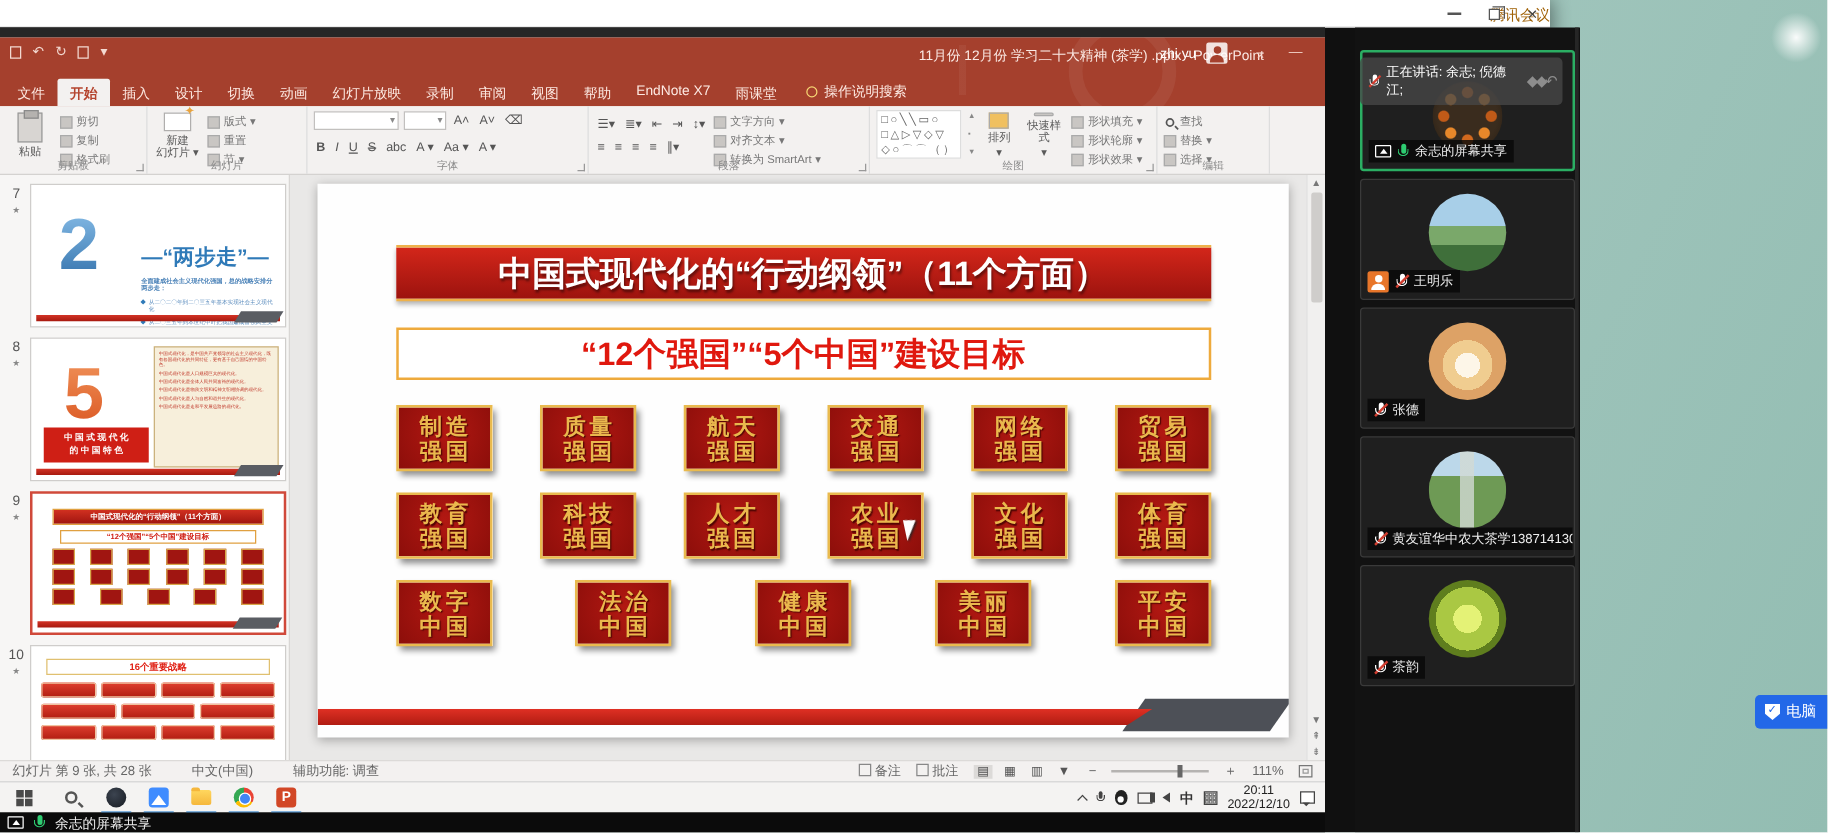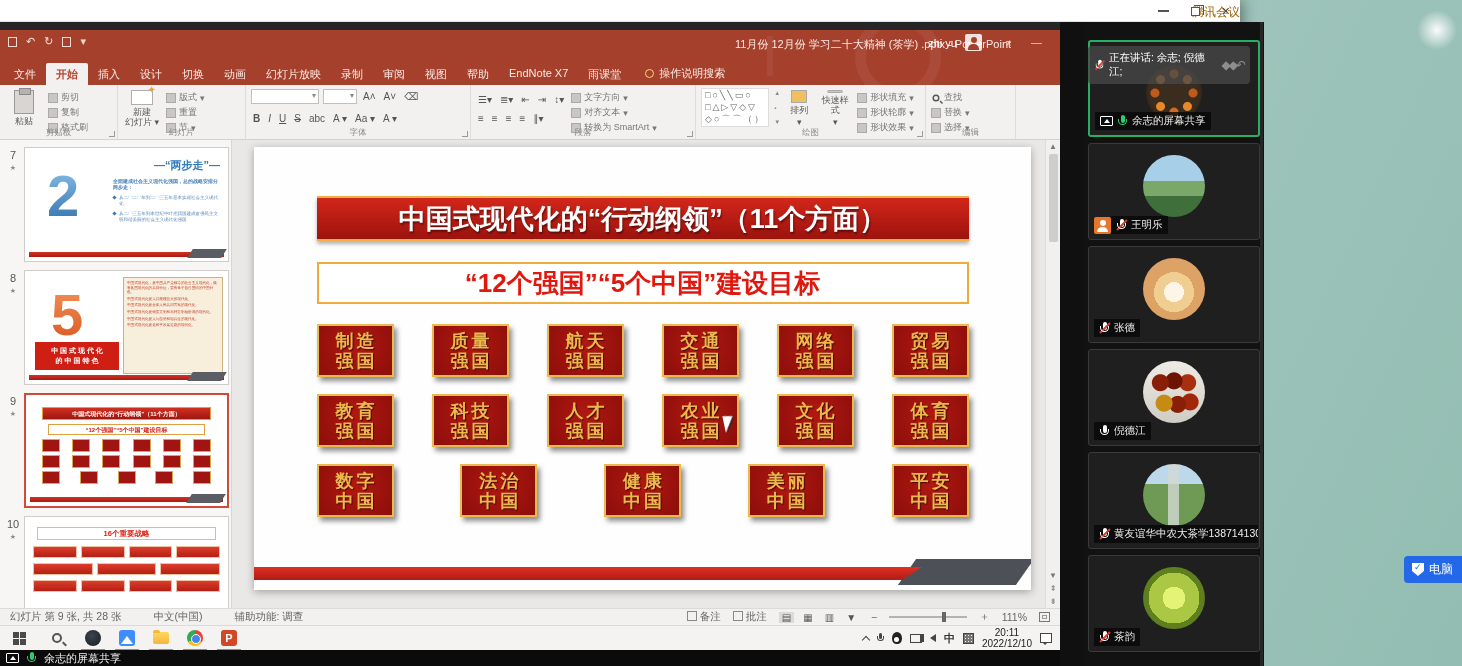--- a/index.html
+++ b/index.html
@@ -70,21 +70,21 @@
   .trow { display:flex; margin-bottom:8px; }
   .tnum { width:22px; display:flex; flex-direction:column; align-items:center; gap:3px; font-size:11px; color:#555; padding-top:2px; }
   .tstar { font-size:7px; color:#888; }
   .tbox { width:205px; height:115px; background:#fff; border:1px solid #cfcdcb; position:relative; overflow:hidden; }
   .tbox.selected { border:2px solid #d0493a; }
   .t-footer { position:absolute; bottom:4px; left:4px; right:4px; height:5px; background:linear-gradient(#d23326,#a81a10); }
   .t-footer::after { content:""; position:absolute; right:0px; top:-3px; width:34px; height:9px; background:#5a5d63; transform:skewX(-32deg); }
 
   .t7-big { position:absolute; left:22px; top:14px; font-size:58px; font-weight:bold; background:linear-gradient(#8ec3ec,#2e6da8); -webkit-background-clip:text; background-clip:text; color:transparent; }
   .t7-right { position:absolute; left:88px; top:10px; right:8px; }
-  .t7-title { color:#2f7ab8; font-weight:bold; font-size:11px; text-align:right; }
+  .t7-title { color:#2f7ab8; font-weight:bold; font-size:17px; text-align:left;margin-top:36px; }
   .t7-intro { font-size:5px; color:#4a82b8; margin-top:5px; font-weight:bold; line-height:6px; }
   .t7-point { font-size:4.5px; color:#5588bb; margin-top:5px; padding-left:6px; position:relative; line-height:5.5px; }
   .t7-point::before { content:""; position:absolute; left:0; top:1px; width:3px; height:3px; background:#2f7ab8; transform:rotate(45deg); }
 
   .t8-big { position:absolute; left:26px; top:10px; font-size:58px; font-weight:bold; background:linear-gradient(#f2975e,#d9531e); -webkit-background-clip:text; background-clip:text; color:transparent; }
   .t8-cap { position:absolute; left:10px; bottom:14px; width:84px; background:#cf1f15; color:#fff; font-size:7px; line-height:10px; text-align:center; padding:4px 2px; font-weight:bold; }
   .t8-panel { position:absolute; right:5px; top:6px; width:100px; bottom:10px; background:#f7efdb; border:1px solid #cbb27e; padding:3px; overflow:hidden; }
   .t8-line { font-size:3.6px; color:#c0392b; line-height:4.6px; margin-bottom:2px; }
 
   .t9-banner { height:13px; background:linear-gradient(#d03020,#a01510); margin:12px 16px 0; color:#fff; font-size:6px; text-align:center; line-height:13px; font-weight:bold; border:1px solid #e0a040; }
@@ -736,29 +736,20 @@
             <div class="chiprow">
               <div class="chip">
                 <span class="mic">
                   <span class="slashline"></span>
                 </span>
                 <span>张德</span>
               </div>
             </div>
           </div>
           <div class="tile">
-            <div class="av av-teacups"></div>
-            <div class="chiprow">
-              <div class="chip">
-                <span class="mic"></span>
-                <span>倪德江</span>
-              </div>
-            </div>
-          </div>
-          <div class="tile">
             <div class="av av-road"></div>
             <div class="chiprow">
               <div class="chip">
                 <span class="mic">
                   <span class="slashline"></span>
                 </span>
                 <span>黄友谊华中农大茶学13871413052</span>
               </div>
             </div>
           </div>

